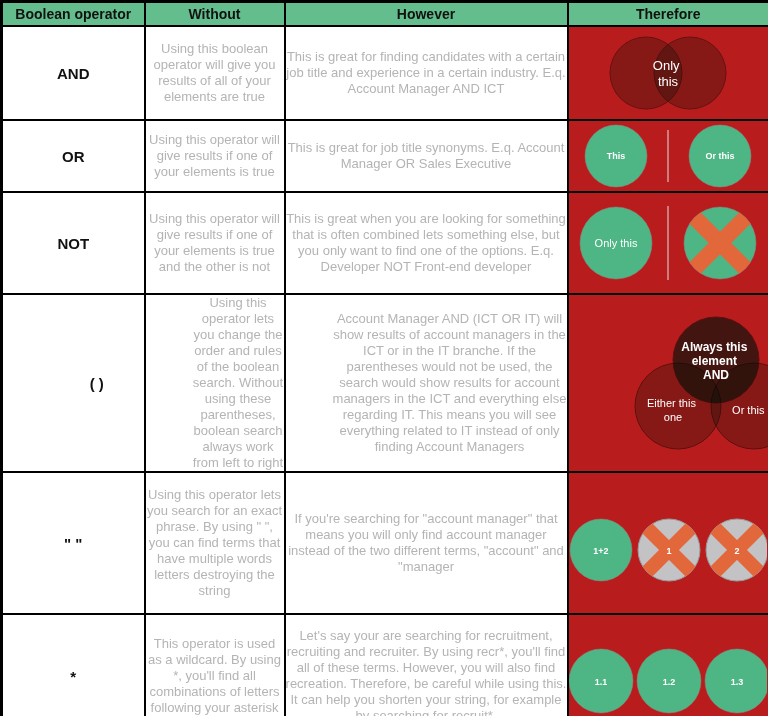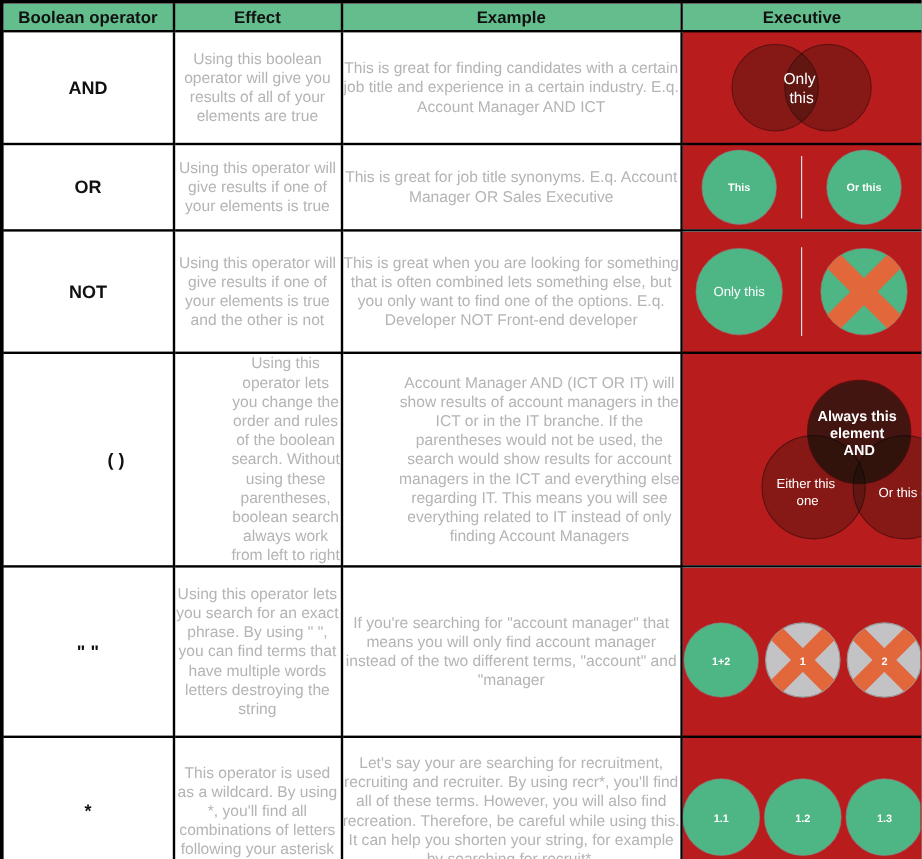--- a/index.html
+++ b/index.html
@@ -28,23 +28,23 @@
   <colgroup>
         <col class="c-op">
         <col class="c-eff">
         <col class="c-ex">
         <col class="c-vis">
       </colgroup>
 
   <tbody>
         <tr>
     <th class="hdr">Boolean operator</th>
-    <th class="hdr">Effect</th>
-    <th class="hdr">Example</th>
-    <th class="hdr">Executive</th>
+    <th class="hdr">Without</th>
+    <th class="hdr">However</th>
+    <th class="hdr">Therefore</th>
   </tr>
 
   <tr class="r-and">
     <td class="op">AND</td>
     <td class="eff">Using this boolean operator will give you results of all of your elements are true</td>
     <td class="ex">This is great for finding candidates with a certain job title and experience in a certain industry. E.q. Account Manager AND ICT</td>
     <td class="vis">
       <svg width="198" height="86" viewBox="0 0 198 86">
         <circle class="mul" cx="77" cy="43" r="36" stroke="#8c8c8c" stroke-width="1" fill="#b9e0c9"></circle>
         <circle class="mul" cx="121" cy="43" r="36" stroke="#8c8c8c" stroke-width="1" fill="#b9e0c9"></circle>

